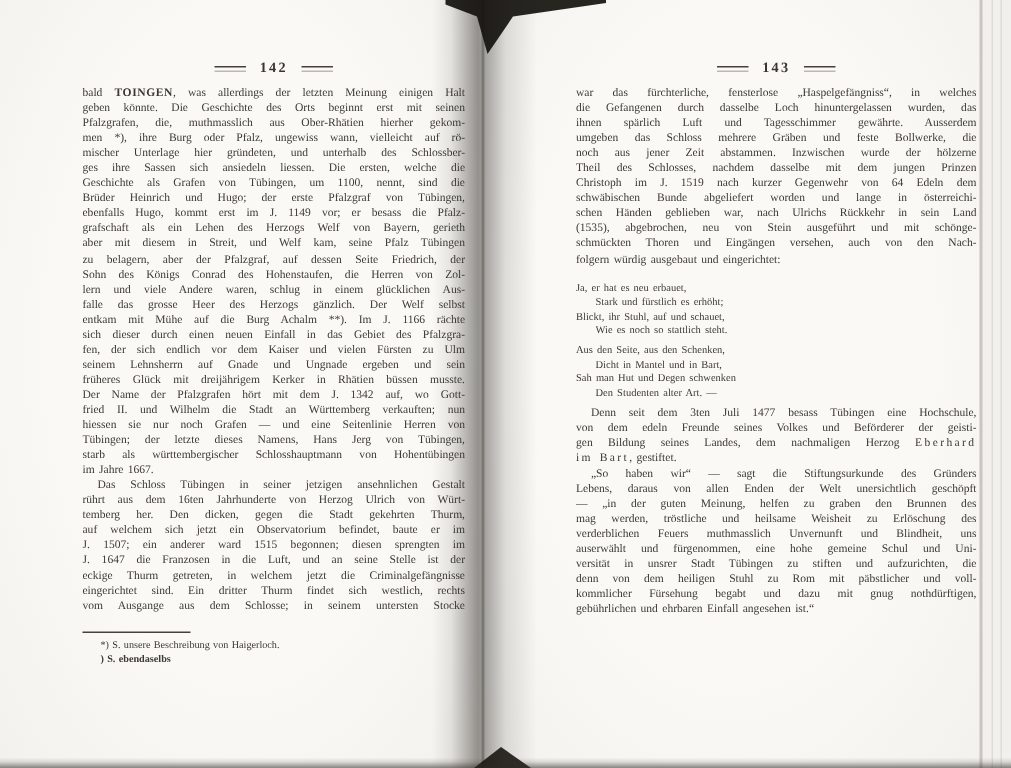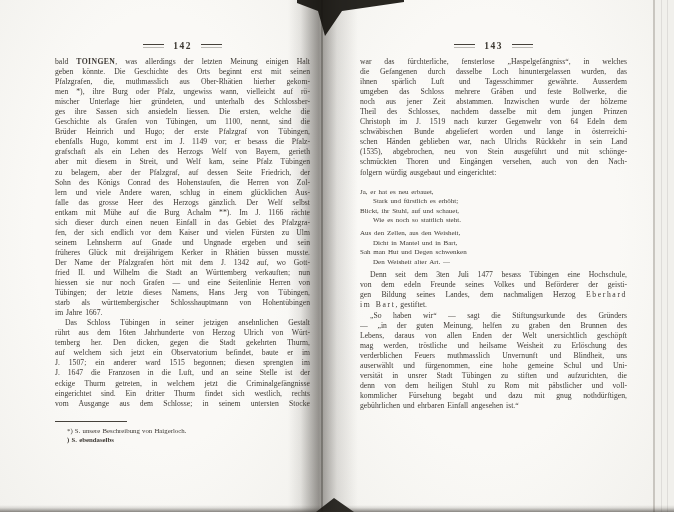--- a/index.html
+++ b/index.html
@@ -23,21 +23,21 @@
   #page-edges{position:absolute;left:653px;top:0;width:21px;height:512px;
     background:#f1f0ec;border-left:2px solid #c9c6c0;}
   .edge-streak{position:absolute;top:0;width:1px;height:512px;background:rgba(90,86,80,0.12);}
   
   #bottom-shadow{position:absolute;left:0;bottom:0;width:674px;height:7px;
     background:linear-gradient(to top, rgba(45,41,36,0.55), rgba(45,41,36,0.12) 60%, rgba(45,41,36,0) 100%);
     pointer-events:none;}
   
   .col{position:absolute;top:40px;}
   #col-left{left:55px;width:255px;}
-  #col-right{left:360px;width:267px;}
+  #col-right{left:384px;width:267px;}
   .pagehead{display:flex;align-items:center;justify-content:center;gap:9px;
     height:12px;margin-bottom:5px;}
   .pagehead .num{font-size:9.5px;font-weight:bold;letter-spacing:1.5px;color:#3a362f;}
   .hrule{display:inline-block;width:21px;height:2px;
     border-top:1px solid #45413a;border-bottom:1px solid rgba(69,65,58,0.35);}
   .bl{font-size:7.7px;line-height:10.06px;height:10.06px;overflow:hidden;
       text-align:justify;text-align-last:justify;word-spacing:1px;white-space:normal;}
   .bl.nojust{text-align:center;text-align-last:left;}
   .bl.ind{text-indent:10px;}
   .bl b{font-weight:bold;letter-spacing:0.4px;}
@@ -134,34 +134,34 @@
         <div class="bl nojust">folgern würdig ausgebaut und eingerichtet:</div>
       </div>
     <div id="verse">
         <div class="stanza">
           <div class="vl">Ja, er hat es neu erbauet,</div>
           <div class="vl off">Stark und fürstlich es erhöht;</div>
           <div class="vl">Blickt, ihr Stuhl, auf und schauet,</div>
           <div class="vl off">Wie es noch so stattlich steht.</div>
         </div>
         <div class="stanza">
-          <div class="vl">Aus den Zellen, aus den Weisheit,</div>
+          <div class="vl">Aus den Seite, aus den Schenken,</div>
           <div class="vl off">Dicht in Mantel und in Bart,</div>
           <div class="vl">Sah man Hut und Degen schwenken</div>
-          <div class="vl off">Den Weisheit alter Art. —</div>
+          <div class="vl off">Den Studenten alter Art. —</div>
         </div>
       </div>
     <div id="right-body-2">
         <div class="bl ind">Denn seit dem 3ten Juli 1477 besass Tübingen eine Hochschule,</div>
         <div class="bl">von dem edeln Freunde seines Volkes und Beförderer der geisti-</div>
         <div class="bl">gen Bildung seines Landes, dem nachmaligen Herzog <span class="gesperrt">Eberhard</span></div>
         <div class="bl nojust"><span class="gesperrt">im Bart</span>, gestiftet.</div>
         <div class="bl ind">„So haben wir“ — sagt die Stiftungsurkunde des Gründers</div>
+        <div class="bl">Lebens, daraus von allen Enden der Welt unersichtlich geschöpft</div>
         <div class="bl">— „in der guten Meinung, helfen zu graben den Brunnen des</div>
-        <div class="bl">Lebens, daraus von allen Enden der Welt unersichtlich geschöpft</div>
         <div class="bl">mag werden, tröstliche und heilsame Weisheit zu Erlöschung des</div>
         <div class="bl">verderblichen Feuers muthmasslich Unvernunft und Blindheit, uns</div>
         <div class="bl">auserwählt und fürgenommen, eine hohe gemeine Schul und Uni-</div>
         <div class="bl">versität in unsrer Stadt Tübingen zu stiften und aufzurichten, die</div>
         <div class="bl">denn von dem heiligen Stuhl zu Rom mit päbstlicher und voll-</div>
         <div class="bl">kommlicher Fürsehung begabt und dazu mit gnug nothdürftigen,</div>
         <div class="bl nojust">gebührlichen und ehrbaren Einfall angesehen ist.“</div>
       </div>
   </div>
 

